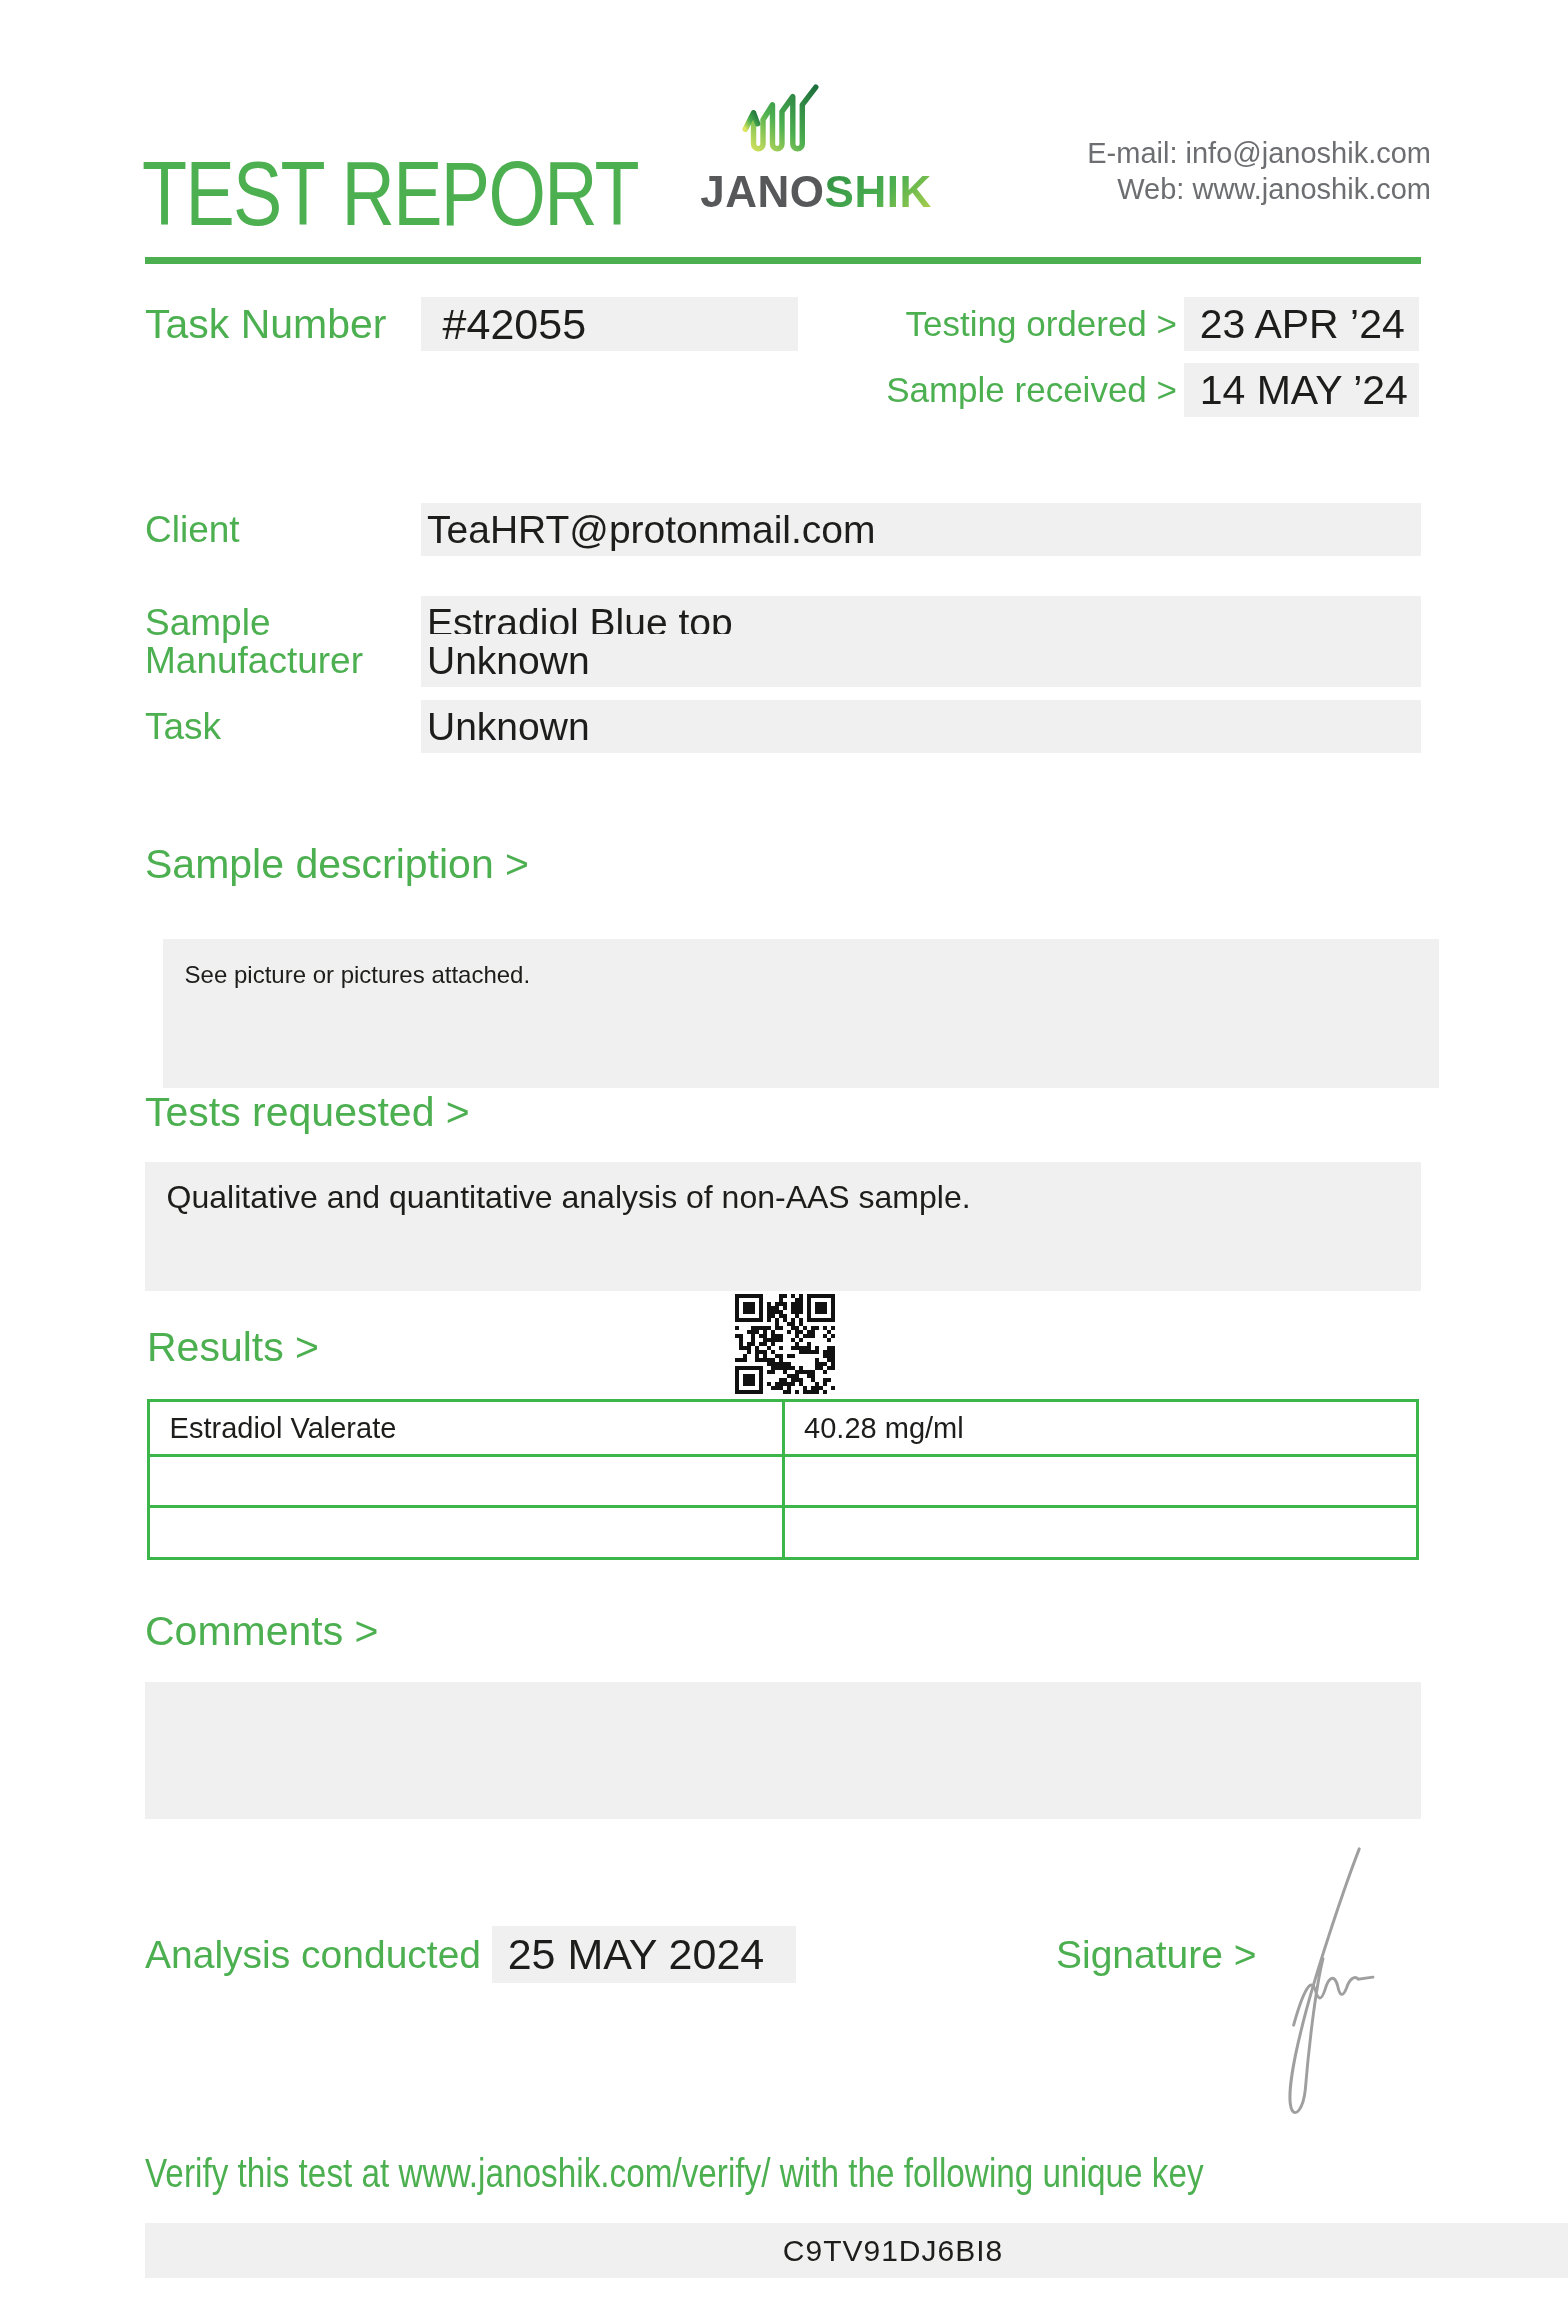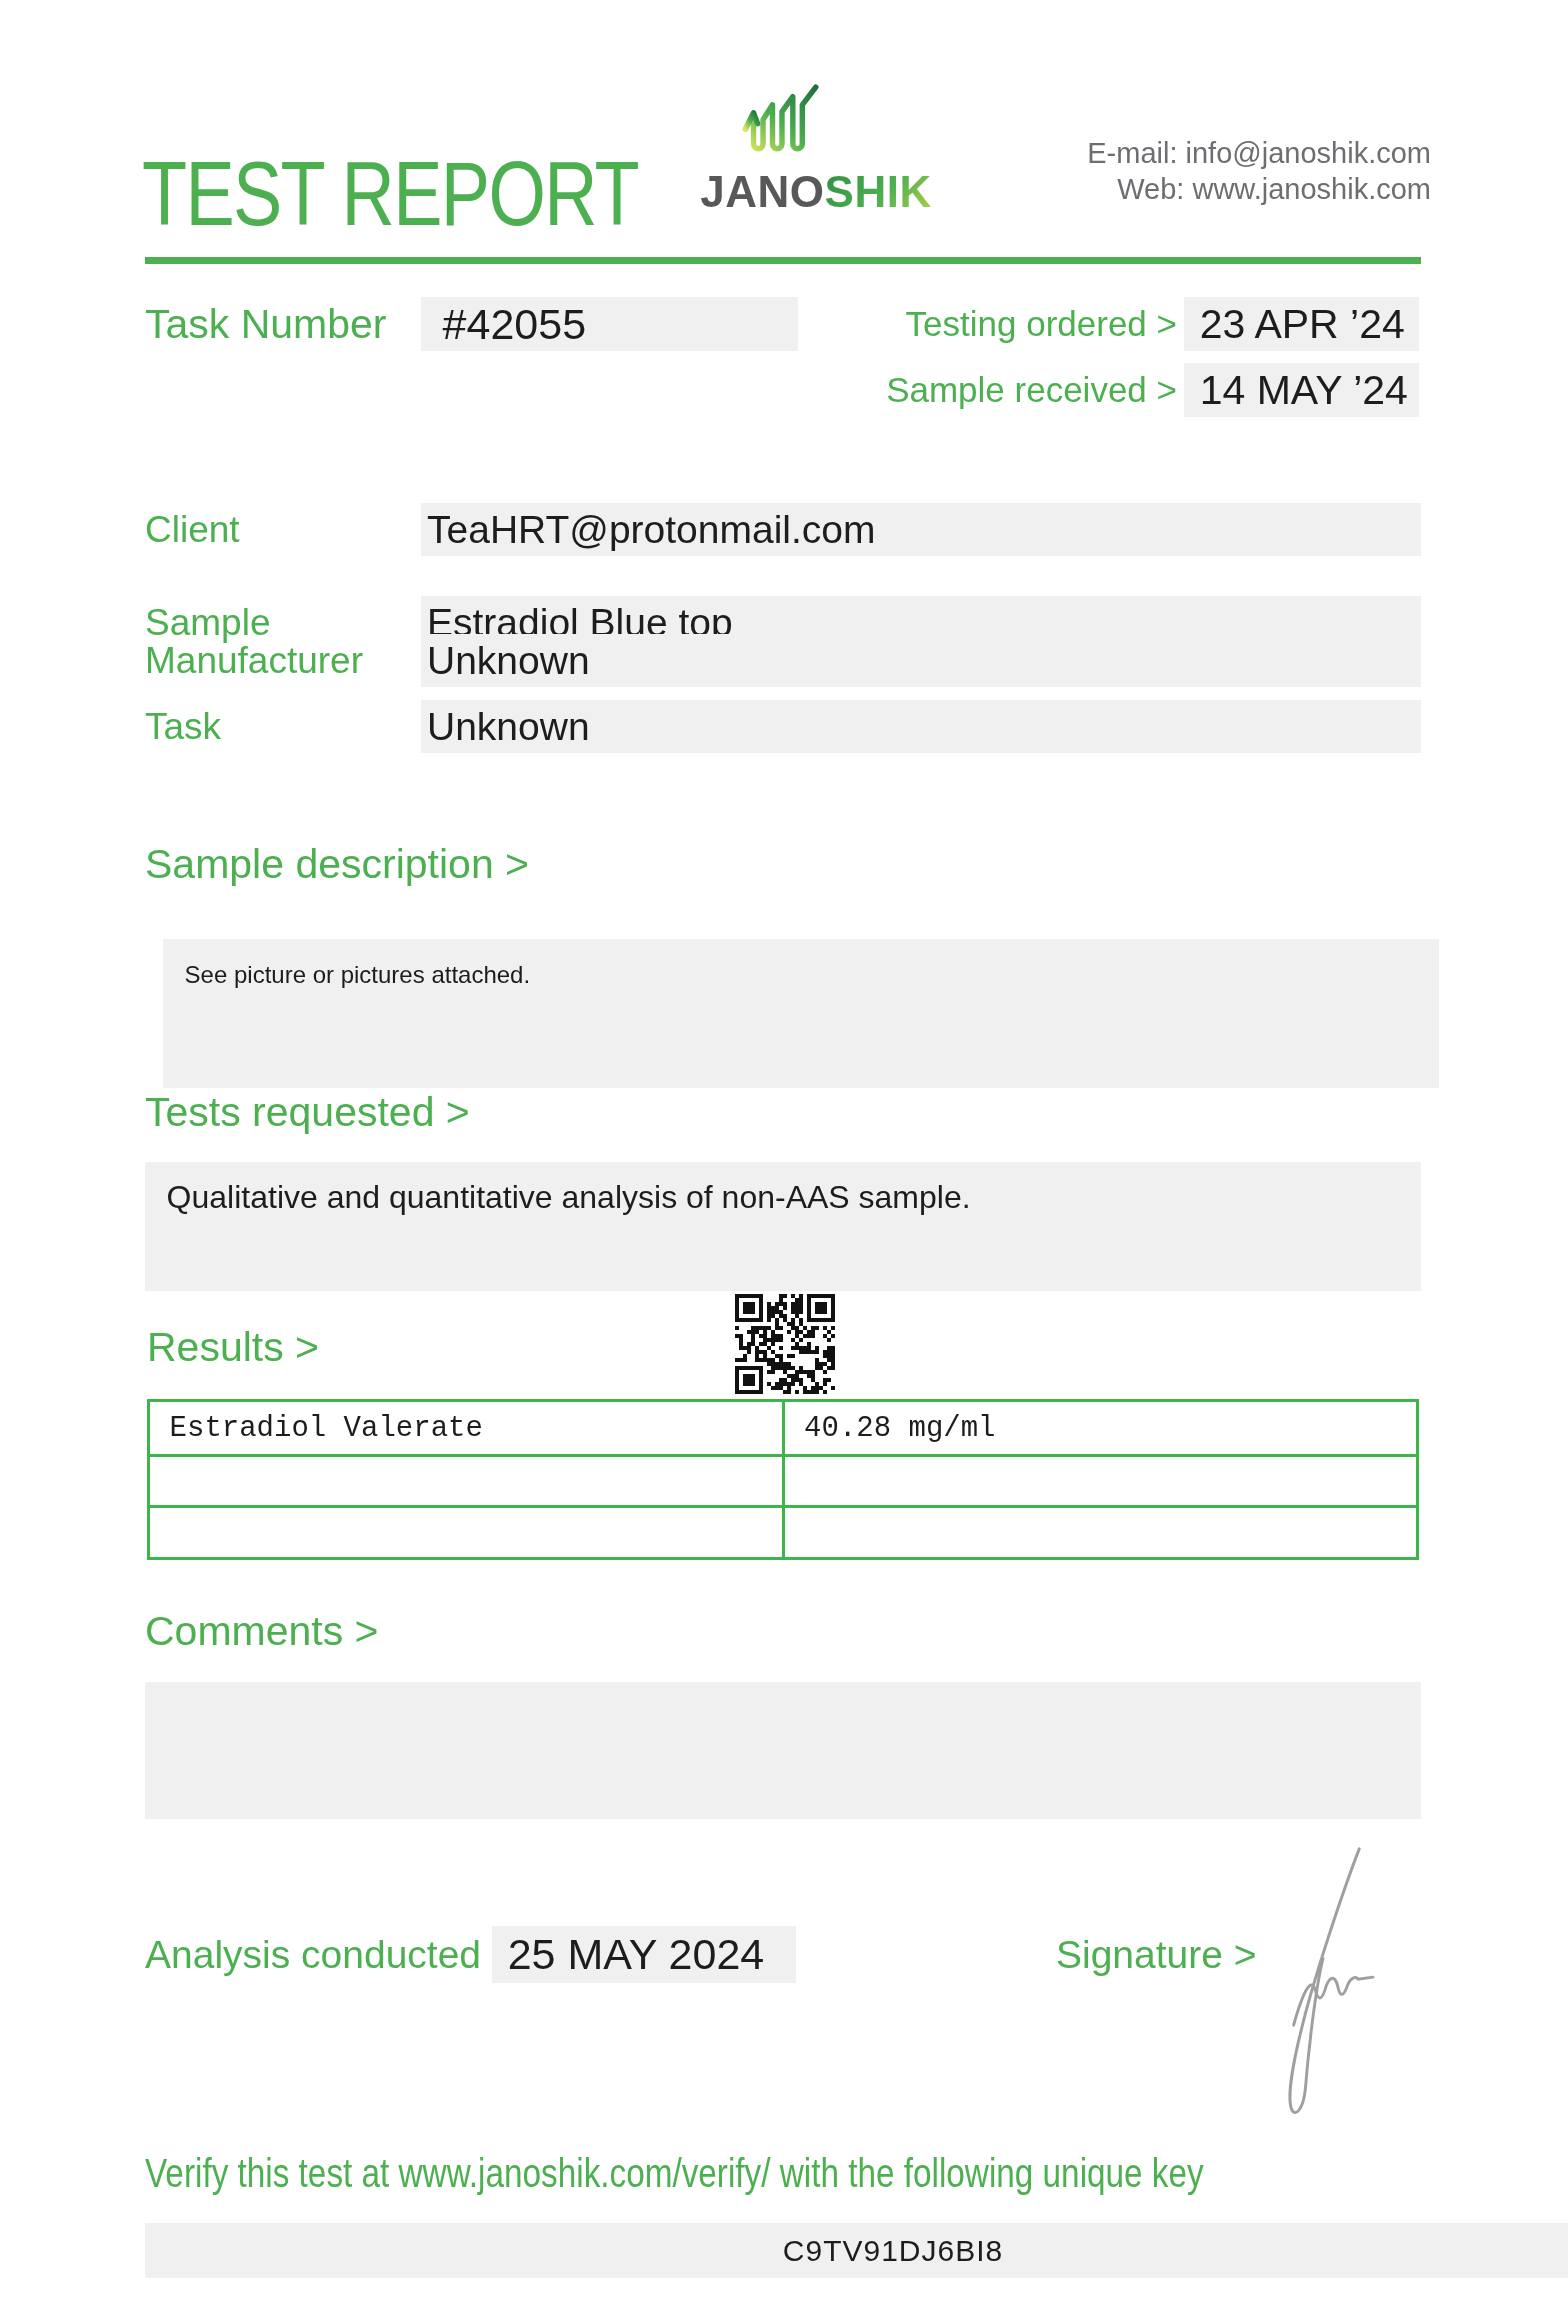--- a/index.html
+++ b/index.html
@@ -58,21 +58,21 @@
   .results-label{left:147px;top:1325px;}
   .comments-label{left:145px;top:1609px;}
   .comments-box{left:145px;top:1682px;width:1276px;height:137px;font-size:32px;padding:15.7px 21.6px;}
 
   
   .qr{position:absolute;left:735px;top:1294px;width:100px;height:100px;}
 
   
   .rtable{position:absolute;left:147px;top:1399px;width:1272px;border-collapse:collapse;}
   .rtable td{border:3.9px solid var(--table_border);font-size:29px;color:var(--dark);
-             padding-left:19.6px;vertical-align:middle;font-family:Liberation Mono, monospace;}
+             padding-left:19.6px;vertical-align:middle;}
   .rtable td.c1{width:50%;}
   .rtable tr.tr0 td{height:55px;}
   .rtable tr.tr1 td{height:51px;}
   .rtable tr.tr2 td{height:52px;}
 
   
   .analysis-label{left:145px;top:1926px;font-size:39px;line-height:57px;}
   .analysis-box{left:492px;top:1926px;width:304px;height:57px;font-size:43px;line-height:57px;padding-left:15.7px;}
   .sign-label{left:1056px;top:1926px;font-size:39px;line-height:57px;}
   .signature{position:absolute;left:1264px;top:1843px;width:118px;height:284px;}

